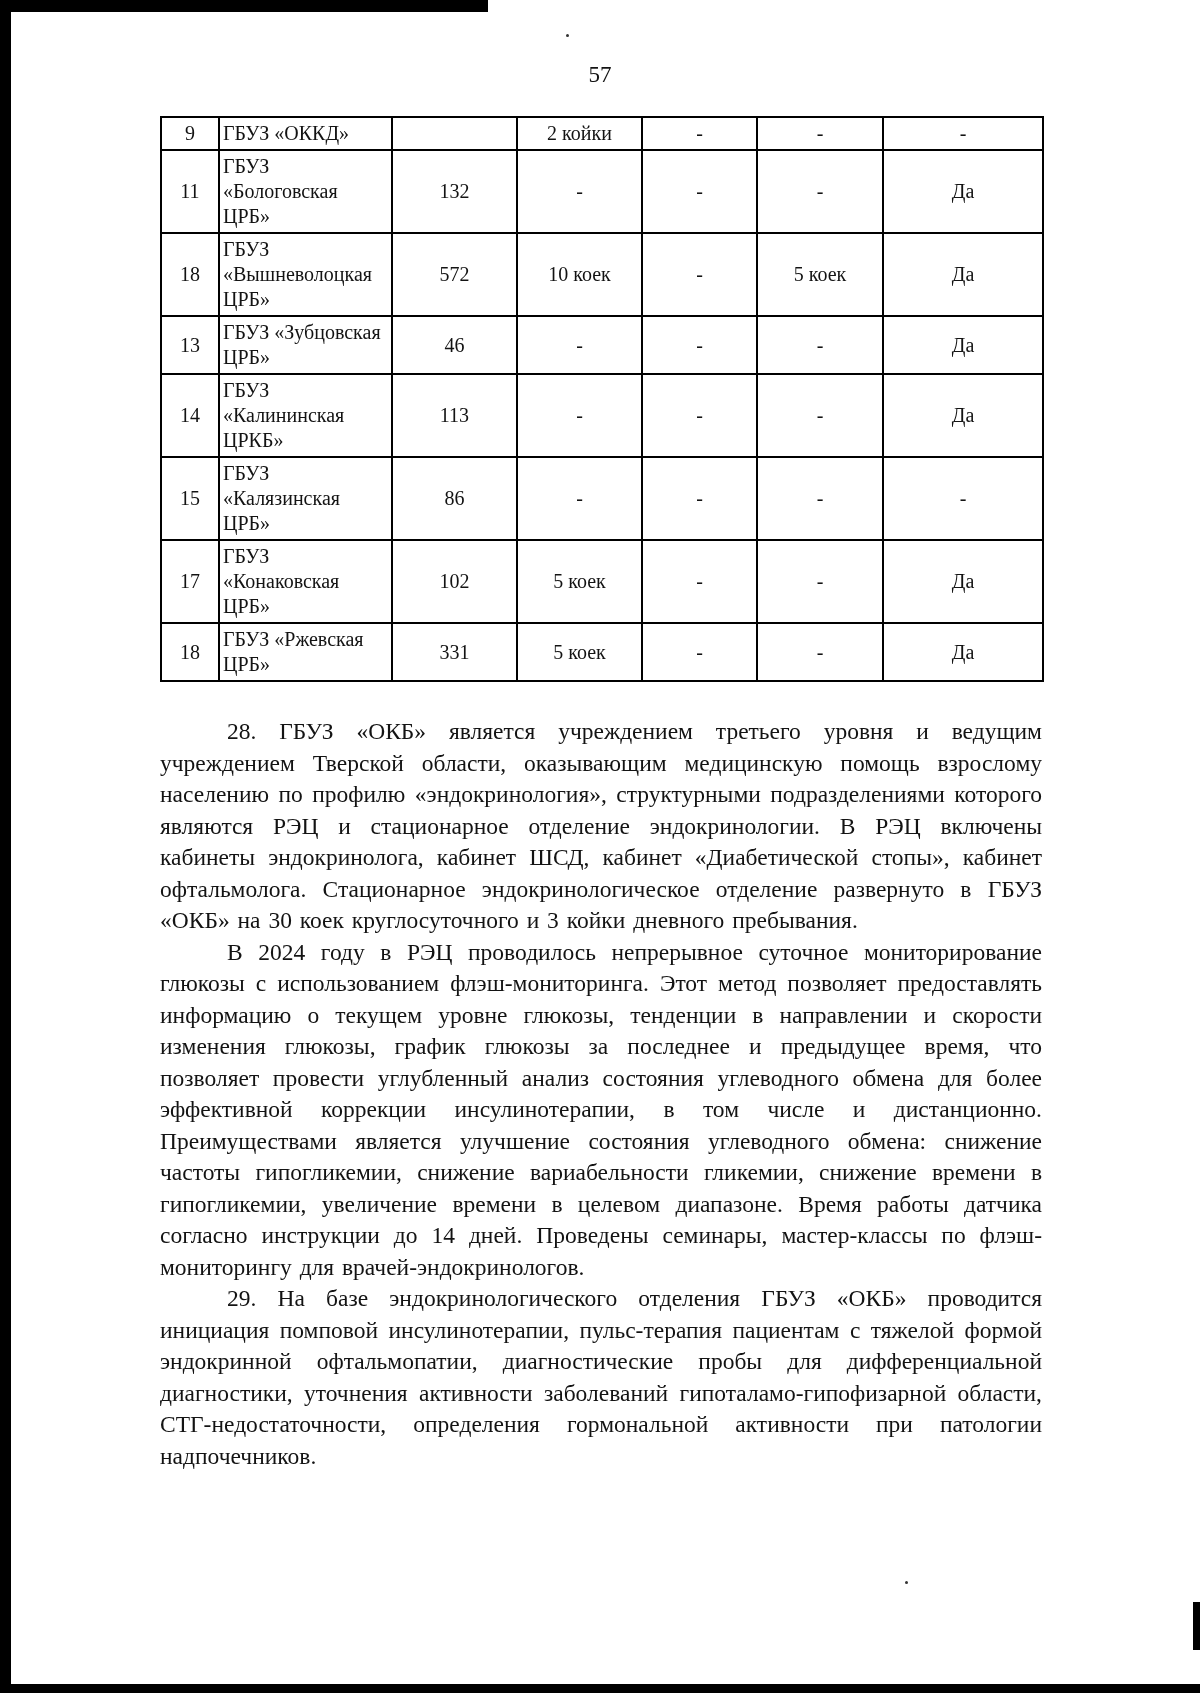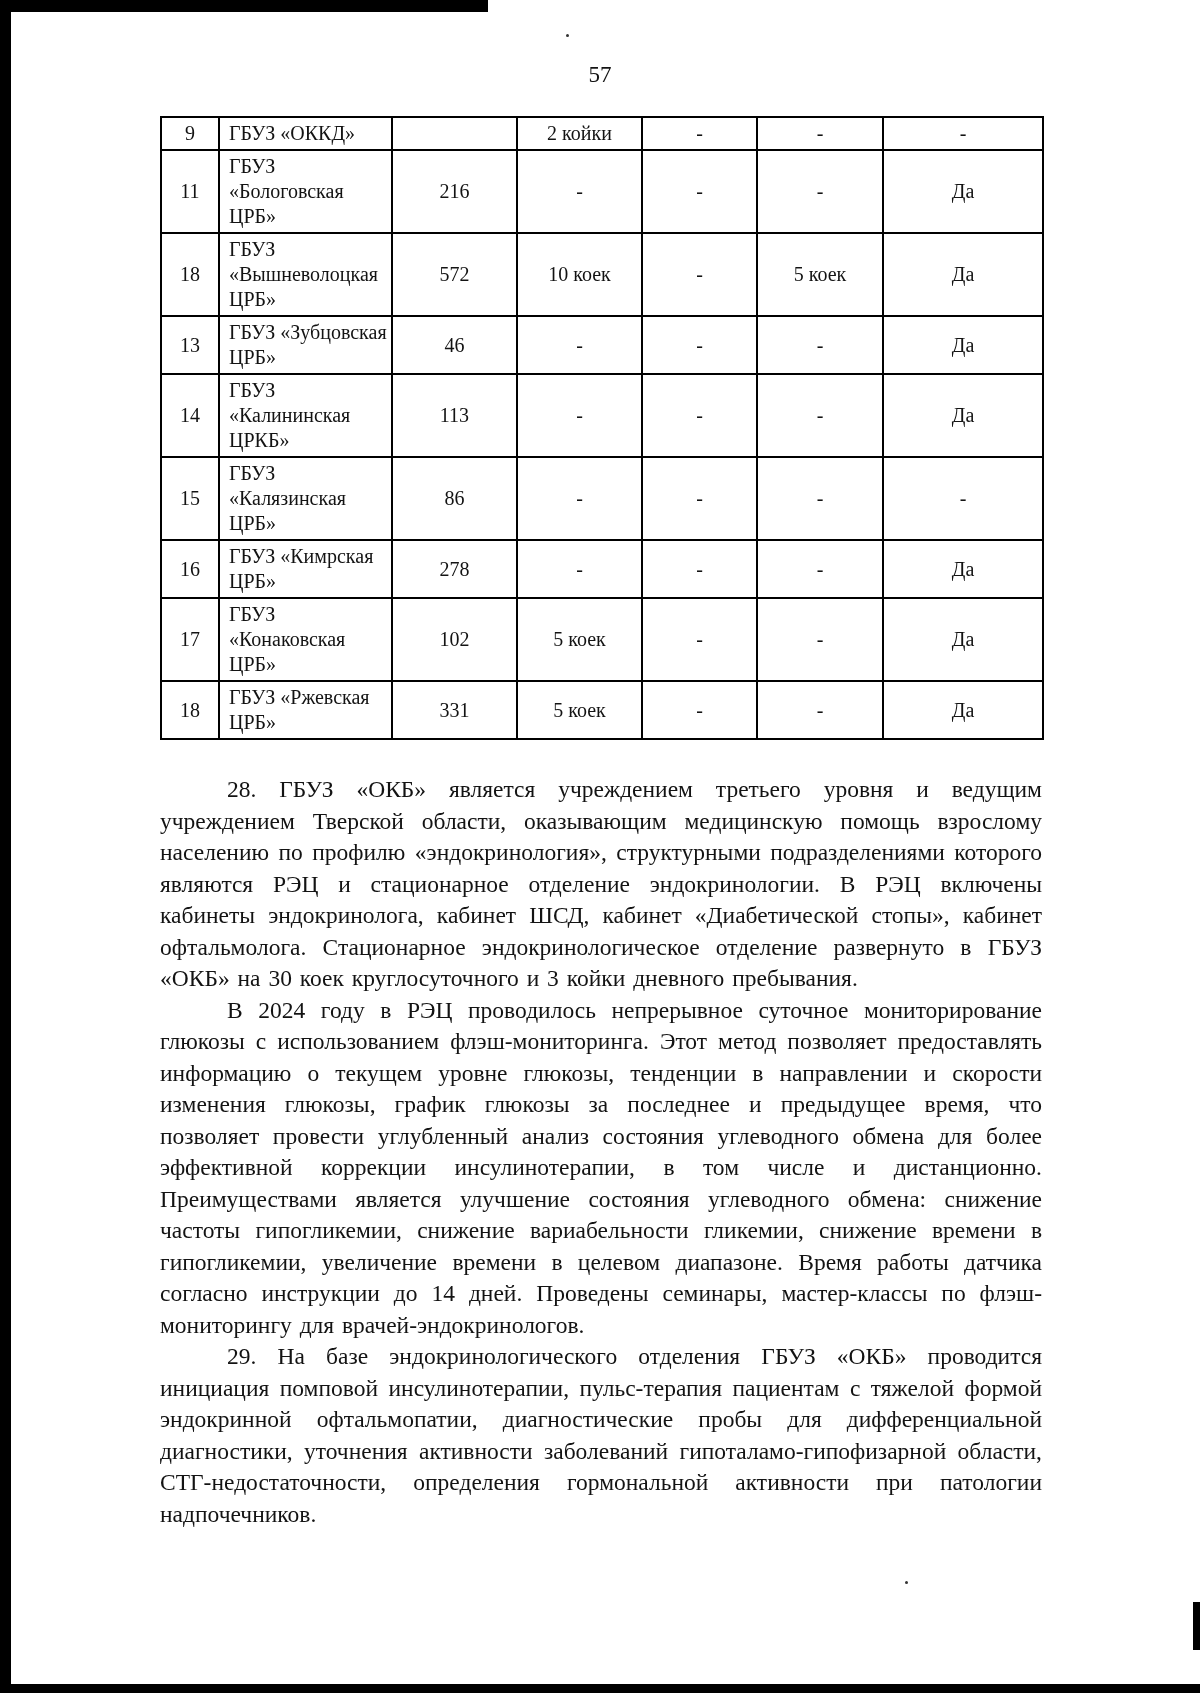--- a/index.html
+++ b/index.html
@@ -48,21 +48,21 @@
   table.facility-table td {
     border: 2px solid #000;
     padding: 3px 6px;
     text-align: center;
     vertical-align: middle;
     line-height: 1.25;
     word-wrap: break-word;
   }
   table.facility-table td.name {
     text-align: left;
-    padding-left: 9px;
+    padding-left: 3px;
     padding-right: 4px;
   }
 
   .text-block {
     margin-top: 34px;
     font-size: 23.5px;
     line-height: 31.5px;
     text-align: justify;
   }
   .text-block p {
@@ -101,21 +101,21 @@
           <td class="name">ГБУЗ «ОККД»</td>
           <td></td>
           <td>2 койки</td>
           <td>-</td>
           <td>-</td>
           <td>-</td>
         </tr>
         <tr>
           <td>11</td>
           <td class="name">ГБУЗ «Бологовская ЦРБ»</td>
-          <td>216</td>
+          <td>132</td>
           <td>-</td>
           <td>-</td>
           <td>-</td>
           <td>Да</td>
         </tr>
         <tr>
           <td>18</td>
           <td class="name">ГБУЗ «Вышневолоцкая ЦРБ»</td>
           <td>572</td>
           <td>10 коек</td>
@@ -144,29 +144,20 @@
         <tr>
           <td>15</td>
           <td class="name">ГБУЗ «Калязинская ЦРБ»</td>
           <td>86</td>
           <td>-</td>
           <td>-</td>
           <td>-</td>
           <td>-</td>
         </tr>
         <tr>
-          <td>16</td>
-          <td class="name">ГБУЗ «Кимрская ЦРБ»</td>
-          <td>278</td>
-          <td>-</td>
-          <td>-</td>
-          <td>-</td>
-          <td>Да</td>
-        </tr>
-        <tr>
           <td>17</td>
           <td class="name">ГБУЗ «Конаковская ЦРБ»</td>
           <td>102</td>
           <td>5 коек</td>
           <td>-</td>
           <td>-</td>
           <td>Да</td>
         </tr>
         <tr>
           <td>18</td>

